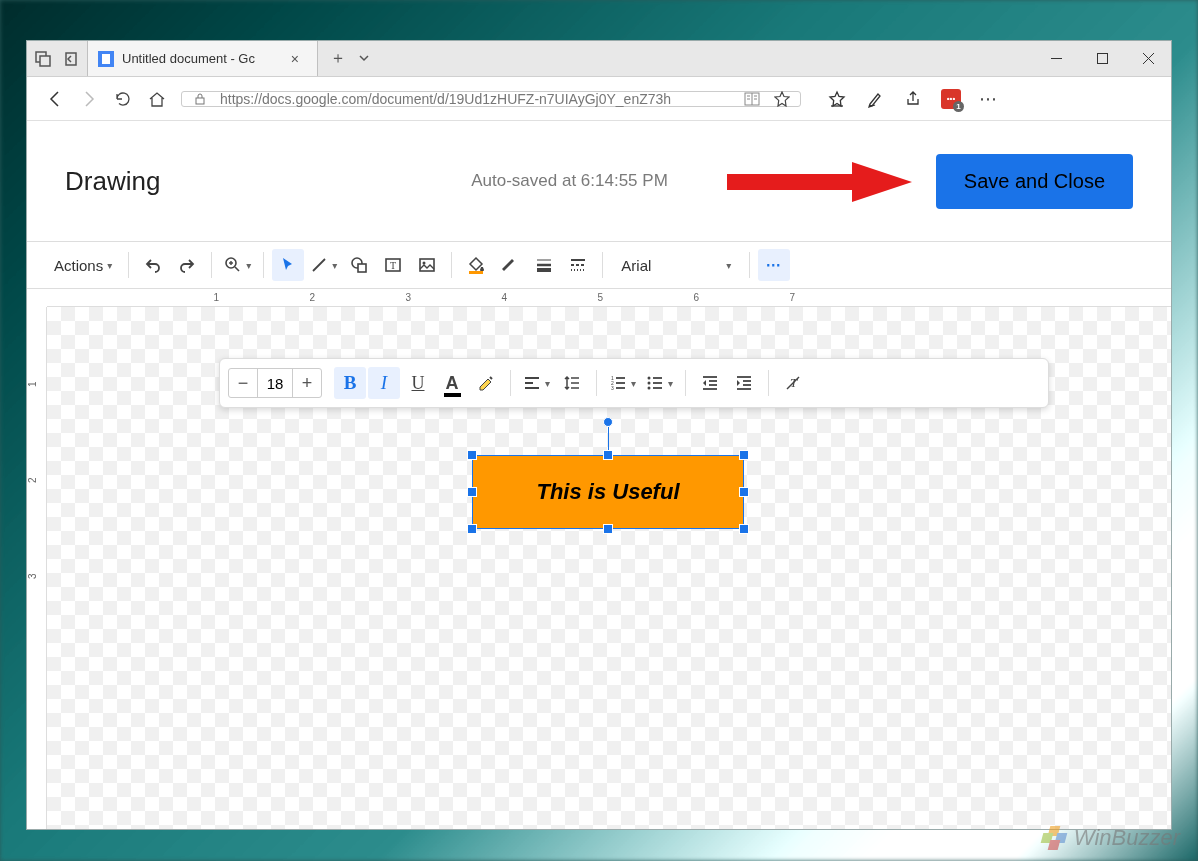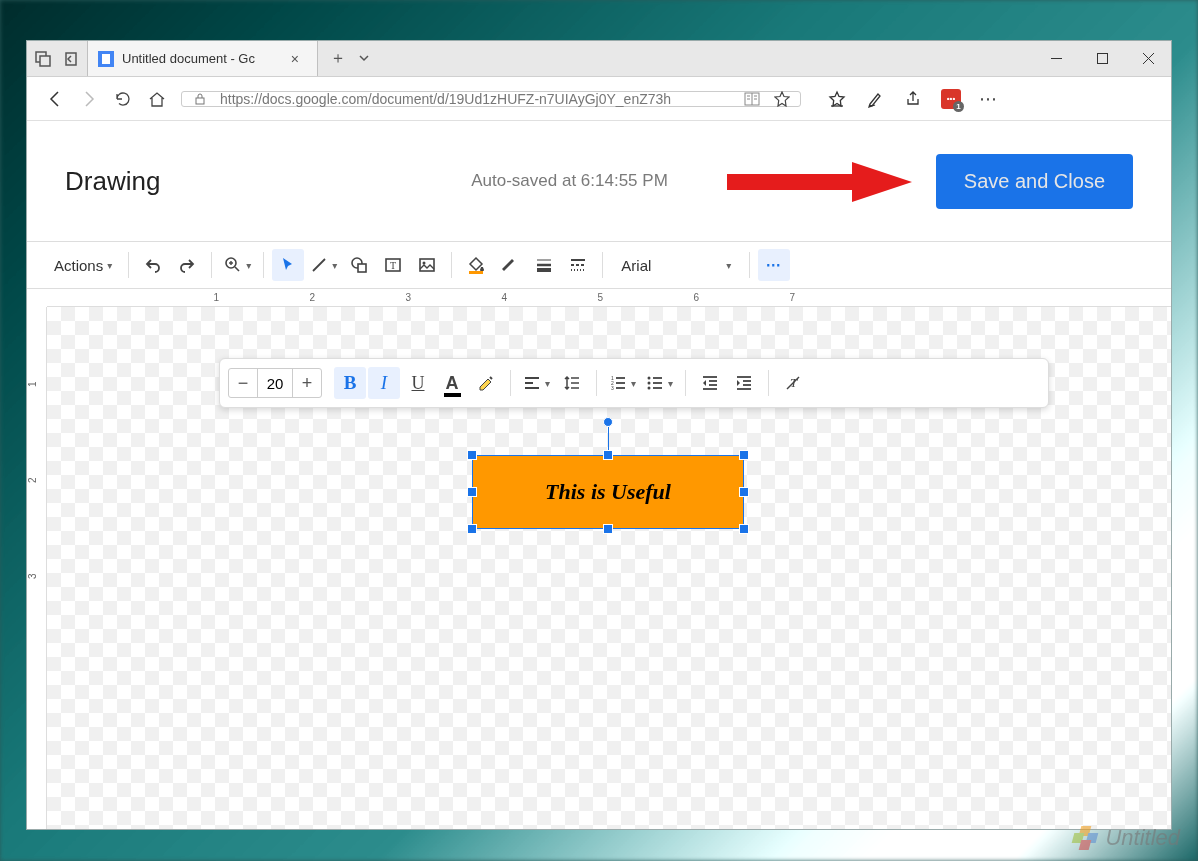--- a/index.html
+++ b/index.html
@@ -37,21 +37,21 @@
 .rt-ico{color:#555;}
 .rt-row{display:flex;gap:18px;align-items:center;margin-left:12px;}
 .ext-badge{position:relative;width:20px;height:20px;background:#d9362a;border-radius:3px;display:flex;align-items:center;justify-content:center;color:#fff;font-size:8px;font-weight:bold;}
 .ext-badge .ct{position:absolute;bottom:-3px;right:-3px;background:#666;color:#fff;font-size:8px;width:11px;height:11px;border-radius:50%;display:flex;align-items:center;justify-content:center;}
 .dots{font-size:18px;letter-spacing:2px;}
 
 
 .dlg-header{height:120px;display:flex;align-items:center;padding:0 38px;position:relative;}
 .dlg-title{font-size:26px;color:#222;font-family:"Product Sans","Segoe UI",Arial;}
 .dlg-status{font-size:17px;color:#7a7a7a;margin-left:auto;position:absolute;left:50%;transform:translateX(-65%);}
-.save-btn{margin-left:auto;background:#1a73e8;color:#e5e5e5;border:none;font-size:20px;font-weight:500;padding:16px 28px;border-radius:4px;font-family:inherit;}
+.save-btn{margin-left:auto;background:#1a73e8;color:#000000;border:none;font-size:20px;font-weight:500;padding:16px 28px;border-radius:4px;font-family:inherit;}
 .red-arrow{position:absolute;left:690px;top:36px;}
 
 
 .toolbar{height:48px;border-top:1px solid #ddd;border-bottom:1px solid #ddd;display:flex;align-items:center;padding:0 12px;gap:2px;}
 .tb-sep{width:1px;height:26px;background:#ddd;margin:0 6px;}
 .tb-btn{min-width:32px;height:32px;display:flex;align-items:center;justify-content:center;border-radius:3px;color:#444;font-size:15px;gap:4px;padding:0 4px;}
 .tb-btn.active{background:#e8f0fe;color:#1a73e8;}
 .tb-btn.text{font-size:15px;color:#333;padding:0 8px;margin-left:7px;}
 .tb-more{background:#e8f0fe;color:#1a73e8;}
 .font-sel{min-width:130px;display:flex;align-items:center;justify-content:space-between;padding:0 10px;font-size:15px;color:#333;gap:45px;}
@@ -82,21 +82,21 @@
     linear-gradient(-45deg,#f0f0f0 25%,transparent 25%),
     linear-gradient(45deg,transparent 75%,#f0f0f0 75%),
     linear-gradient(-45deg,transparent 75%,#f0f0f0 75%);
   background-size:28px 28px;
   background-position:0 0,0 14px,14px -14px,-14px 0;
 }
 
 
 .shape-box{position:absolute;left:425px;top:148px;width:272px;height:74px;}
 .shape{width:100%;height:100%;background:#ff9800;border:1.5px solid #1a73e8;display:flex;align-items:center;justify-content:center;}
-.shape-text{font-size:22px;font-weight:bold;font-style:italic;color:#000;font-family:Liberation Serif, serif;}
+.shape-text{font-size:22px;font-weight:bold;font-style:italic;color:#000;font-family:Liberation Sans, sans-serif;}
 .handle{position:absolute;width:10px;height:10px;background:#1a73e8;border:1px solid #fff;}
 .h-nw{top:-5px;left:-5px;} .h-n{top:-5px;left:50%;margin-left:-5px;} .h-ne{top:-5px;right:-5px;}
 .h-w{top:50%;left:-5px;margin-top:-5px;} .h-e{top:50%;right:-5px;margin-top:-5px;}
 .h-sw{bottom:-5px;left:-5px;} .h-s{bottom:-5px;left:50%;margin-left:-5px;} .h-se{bottom:-5px;right:-5px;}
 .rot-handle{position:absolute;top:-38px;left:50%;margin-left:-5px;width:10px;height:10px;border-radius:50%;background:#1a73e8;border:1px solid #fff;}
 .rot-line{position:absolute;top:-28px;left:50%;width:1px;height:24px;background:#1a73e8;}
 
 
 .watermark{position:absolute;bottom:10px;right:18px;display:flex;align-items:center;gap:6px;opacity:.6;font-size:22px;color:#777;font-weight:500;font-style:italic;font-family:Arial;}
 .wlogo{width:28px;height:24px;position:relative;}
@@ -364,21 +364,21 @@
         <div class="handle h-sw"></div>
         <div class="handle h-s"></div>
         <div class="handle h-se"></div>
       </div>
     </div>
   </div>
 
   <div class="float-tb">
     <div class="sz-grp">
       <div class="sz-btn">−</div>
-      <div class="sz-val">20</div>
+      <div class="sz-val">18</div>
       <div class="sz-btn">+</div>
     </div>
     <div style="width:8px;"></div>
     <div class="tb-btn active fb">B</div>
     <div class="tb-btn active fi">I</div>
     <div class="tb-btn fu">U</div>
     <div class="tb-btn">
         <span class="text-A">A</span>
       </div>
     <div class="tb-btn">
@@ -457,14 +457,14 @@
 
 </div>
 
 <div class="watermark">
   <div class="wlogo">
     <span class="wl1"></span>
       <span class="wl2"></span>
       <span class="wl3"></span>
       <span class="wl4"></span>
   </div>
-  <span>Untitled</span>
+  <span>WinBuzzer</span>
 </div>
 
 </body></html>

